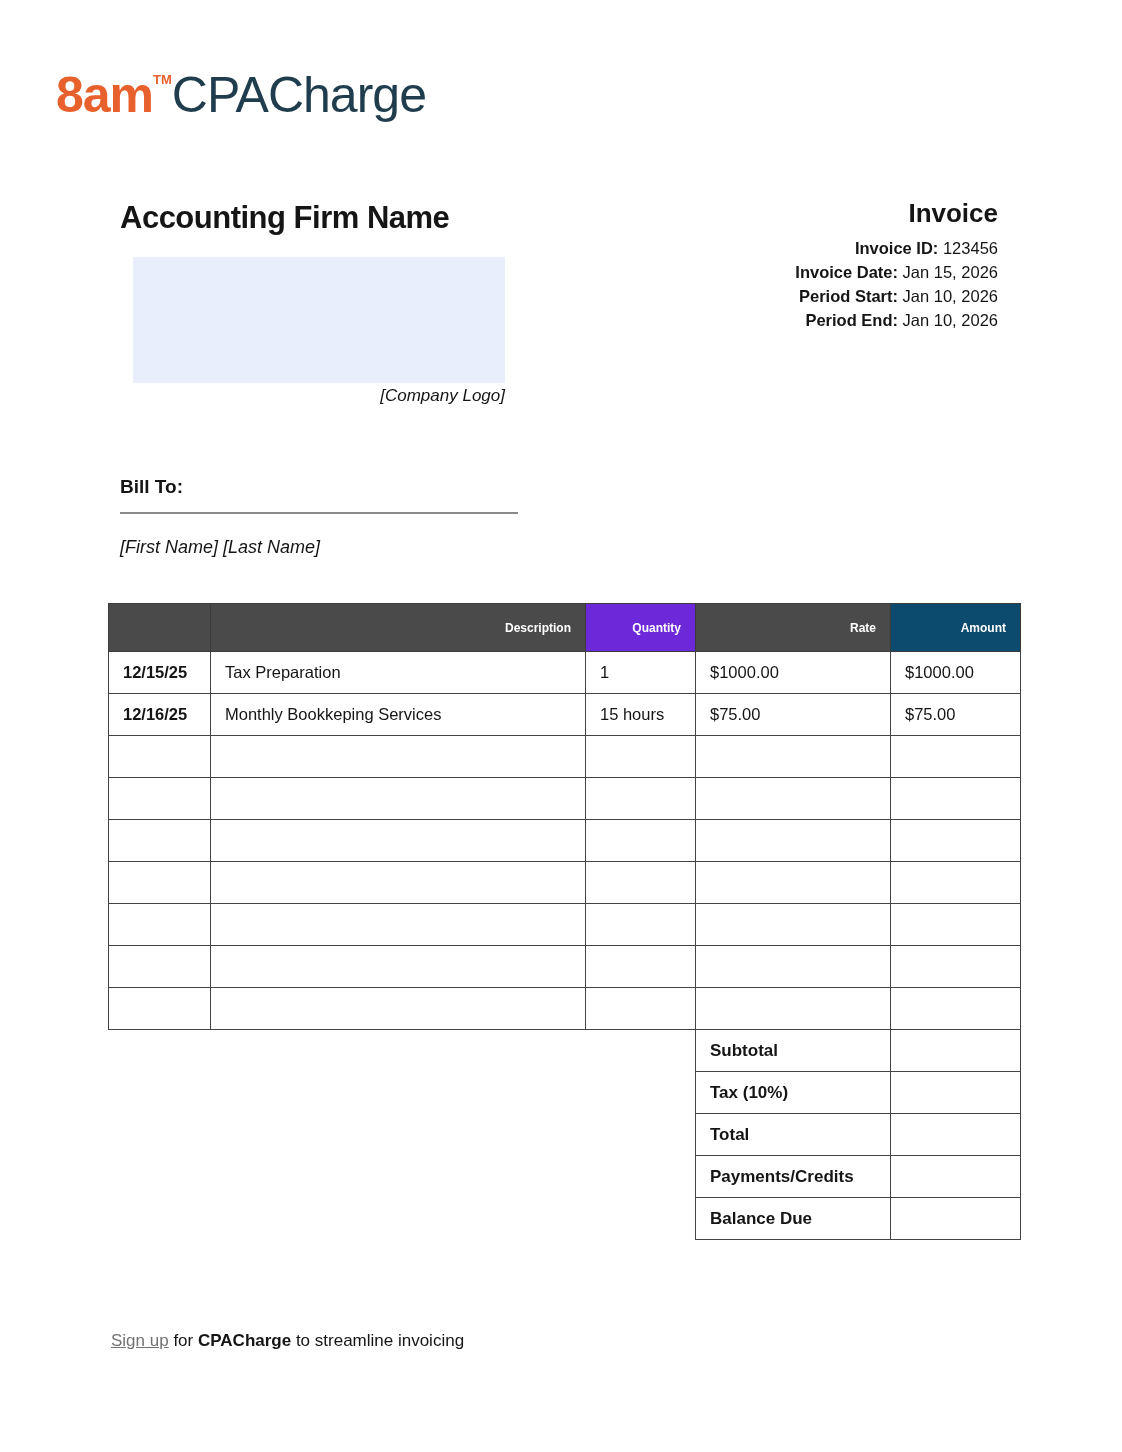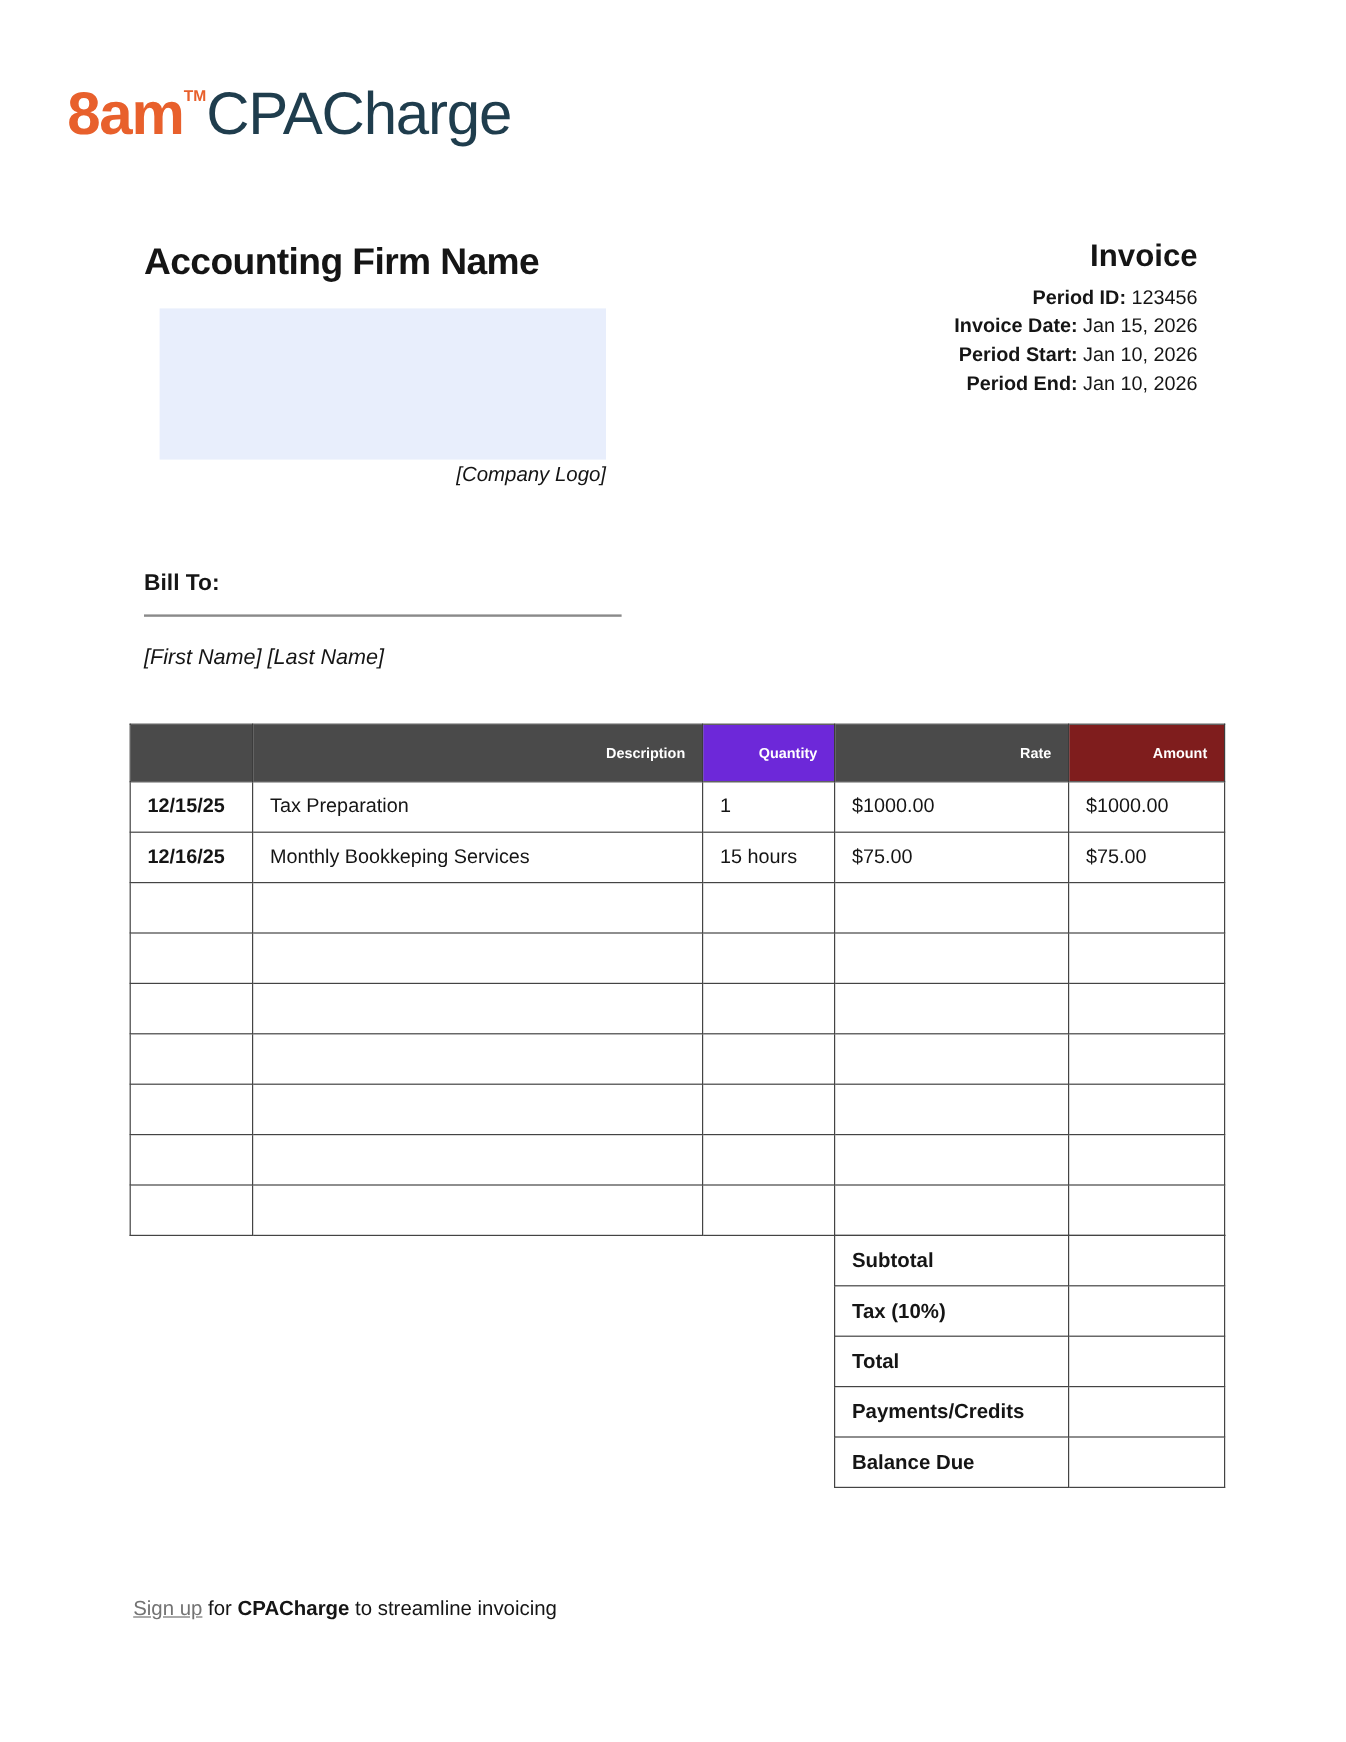--- a/index.html
+++ b/index.html
@@ -66,21 +66,21 @@
 <div class="page">
 
   <div class="logo">
     <span class="logo-8am" style="color: rgb(232, 96, 44);">8am</span><span class="logo-tm" style="color: rgb(232, 96, 44);">TM</span><span class="logo-cpa" style="color: rgb(31, 61, 77);">CPACharge</span>
   </div>
 
   <div class="firm-name">Accounting Firm Name</div>
 
   <div class="invoice-block">
     <div class="invoice-title">Invoice</div>
-    <div class="meta-line"><b>Period ID:</b><span> 123456</span></div>
+    <div class="meta-line"><b>Invoice ID:</b><span> 123456</span></div>
     <div class="meta-line"><b>Invoice Date:</b><span> Jan 15, 2026</span></div>
     <div class="meta-line"><b>Period Start:</b><span> Jan 10, 2026</span></div>
     <div class="meta-line"><b>Period End:</b><span> Jan 10, 2026</span></div>
   </div>
 
   <div class="logo-box" style="background: rgb(232, 238, 252);"></div>
   <div class="logo-caption">[Company Logo]</div>
 
   <div class="bill-to">Bill To:</div>
   <div class="bill-line"></div>
@@ -93,21 +93,21 @@
         <col style="width:110px">
         <col style="width:195px">
         <col style="width:130px">
     </colgroup>
     <thead>
       <tr>
         <th style="background: rgb(74, 74, 74);"></th>
         <th style="background: rgb(74, 74, 74);">Description</th>
         <th style="background: #6d28d9;">Quantity</th>
         <th style="background: rgb(74, 74, 74);">Rate</th>
-        <th style="background: #7f1d1d;">Amount</th>
+        <th style="background: #0c4a6e;">Amount</th>
       </tr>
     </thead>
     <tbody>
         <tr>
           <td class="c-date">12/15/25</td>
           <td class="c-desc">Tax Preparation</td>
           <td class="c-qty">1</td>
           <td class="c-rate">$1000.00</td>
           <td class="c-amount">$1000.00</td>
         </tr>

